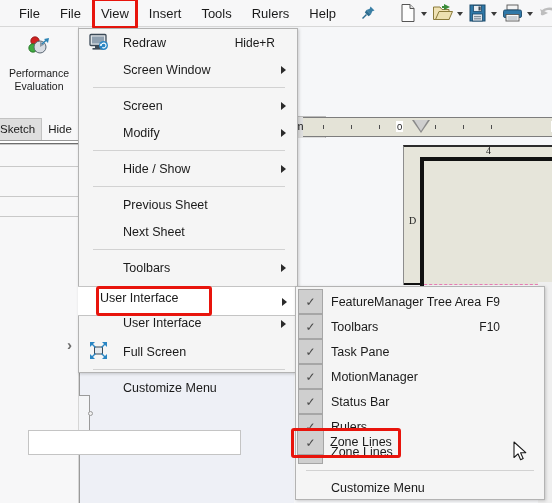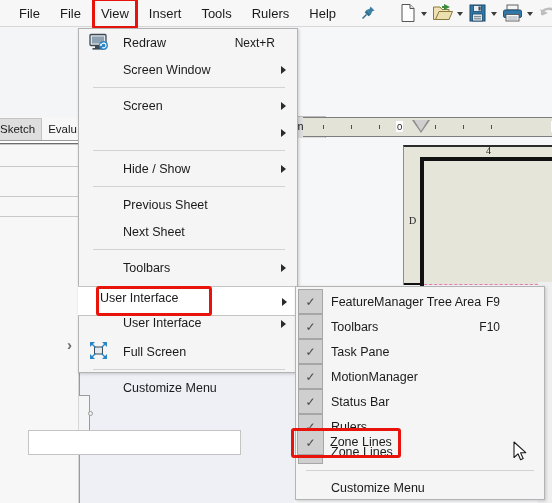--- a/index.html
+++ b/index.html
@@ -315,24 +315,38 @@
     <div class="zone-num" style="left:5px; top:68px;">D</div>
     <div class="zone-dashed"></div>
     <div class="zone-tick"></div>
   </div>
 
   <div class="panel-bottom"></div>
   <div class="panel-notch"></div>
   <div class="panel-dot"></div>
   <div class="right-scroll"></div>
 
+  <div class="ribbon-panel">
+    <span>
+      <svg width="26" height="24" viewBox="0 0 26 24">
+        <circle cx="9" cy="6" r="4.2" fill="#cf2121" stroke="#8a1111" stroke-width="0.8"></circle>
+        <circle cx="7" cy="13" r="4.2" fill="#3faa3f" stroke="#1f6b1f" stroke-width="0.8"></circle>
+        <circle cx="14" cy="12" r="6" fill="#d9dde3" stroke="#5a6673" stroke-width="1"></circle>
+        <path d="M14 12 L14 7 A5 5 0 0 1 18.4 9.6 Z" fill="#8d99a6"></path>
+        <path d="M18 4 L23 3 L22 8 Z" fill="#2c84b5"></path>
+        <path d="M16 9 L21 4.5" stroke="#2c84b5" stroke-width="1.6" fill="none"></path>
+      </svg>
+    </span>
+    <div class="ribbon-label">Performance</div>
+    <div class="ribbon-label" style="margin-top:0">Evaluation</div>
+  </div>
 
   <div class="tabs-row">
     <div class="tab active" style="margin-left:-7px;">Sketch</div>
-    <div class="tab">Evalu</div>
+    <div class="tab">Hide</div>
   </div>
   <div class="tab-underline"></div>
 
   <div class="left-strip">
     <div class="strip-line" style="top:0px;"></div>
     <div class="strip-line" style="top:22px;"></div>
     <div class="strip-line" style="top:52px;"></div>
     <div class="strip-line" style="top:72px;"></div>
     <div class="chevron-right">›</div>
   </div>
@@ -416,36 +430,37 @@
           <rect x="1" y="1.5" width="16" height="11" rx="1" fill="#dfe4e9" stroke="#3c4a57" stroke-width="1.3"></rect>
           <rect x="3" y="3.5" width="12" height="7" fill="#8fa0b0"></rect>
           <rect x="6" y="13" width="6" height="2" fill="#3c4a57"></rect>
           <rect x="3.5" y="15" width="11" height="1.6" fill="#3c4a57"></rect>
           <circle cx="14.5" cy="12.5" r="4.5" fill="#2a86c4"></circle>
           <path d="M12.2 12.4 a2.4 2.4 0 1 1 1.1 2.1" stroke="#ffffff" stroke-width="1.1" fill="none"></path>
           <path d="M11.6 10.6 L12.9 12.6 L10.9 12.9 Z" fill="#ffffff"></path>
         </svg>
       </span>
       <span class="label">Redraw</span>
-      <span class="accel">Next+R</span>
+      <span class="accel">Hide+R</span>
     </div>
 
     <div class="mrow">
       <span class="label">Screen Window</span>
       <span class="arrow"></span>
     </div>
 
     <div class="msep"></div>
 
     <div class="mrow">
       <span class="label">Screen</span>
       <span class="arrow"></span>
     </div>
 
     <div class="mrow">
+      <span class="label">Modify</span>
       <span class="arrow"></span>
     </div>
 
     <div class="msep"></div>
 
     <div class="mrow">
       <span class="label">Hide / Show</span>
       <span class="arrow"></span>
     </div>
 

